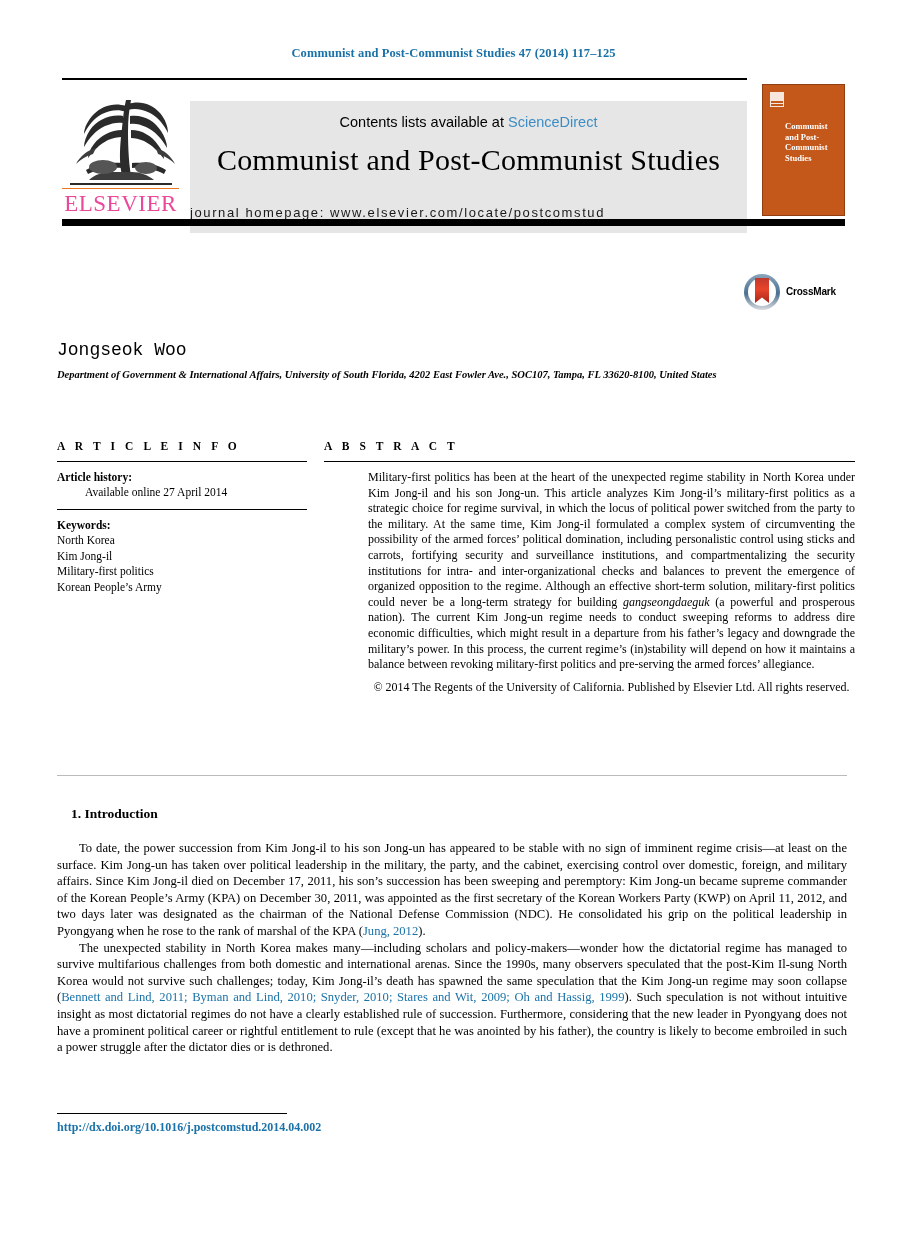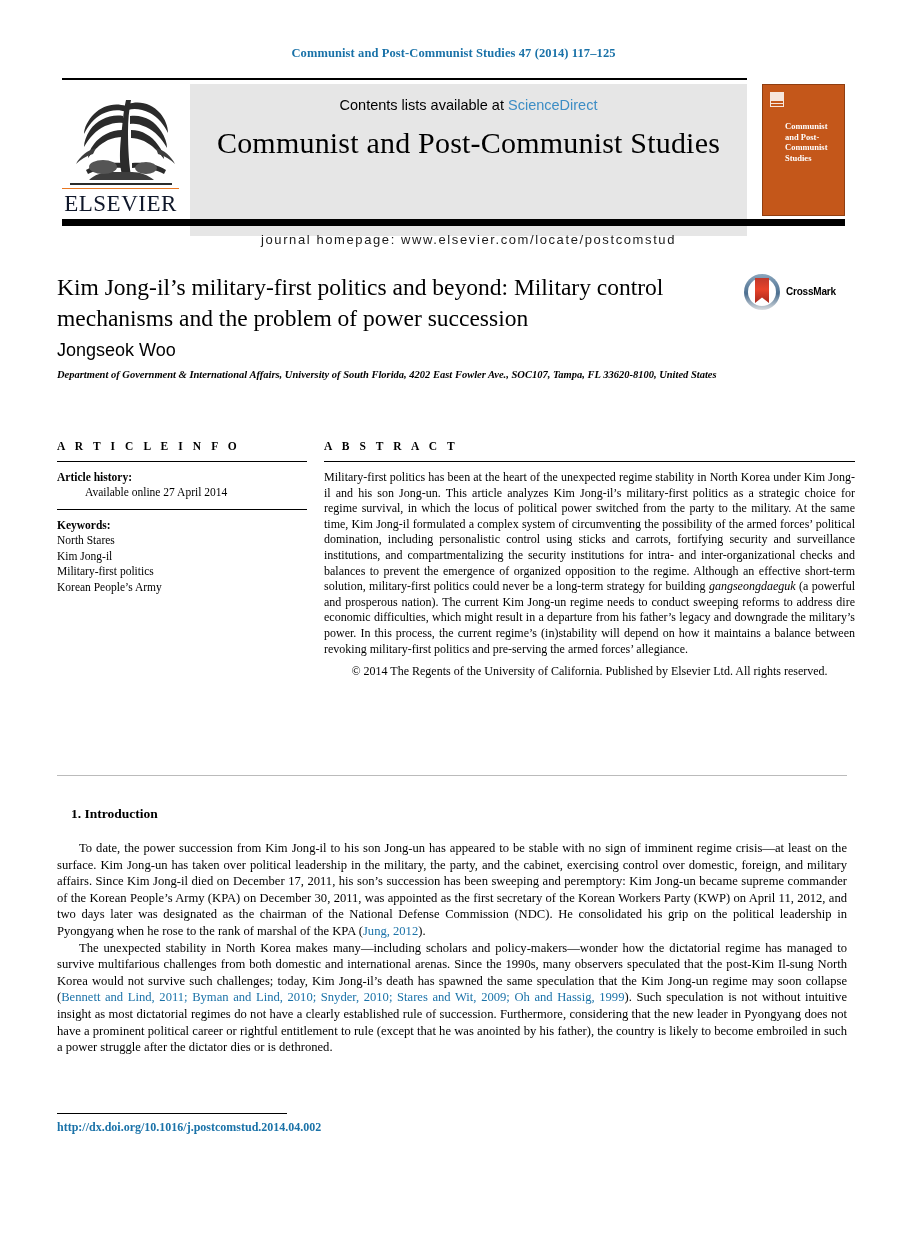--- a/index.html
+++ b/index.html
@@ -73,31 +73,31 @@
   .tree-svg { display: block; }
   .elsevier-word {
     position: absolute;
     left: 0;
     top: 104px;
     width: 117px;
     text-align: center;
     font-family: "Liberation Serif", serif;
     font-size: 23px;
     letter-spacing: .5px;
-    color: #0f172a;
+    color: #ec4899;
     line-height: 27px;
     border-top: 1.5px solid #e87722;
     padding-top: 1px;
   }
   .banner {
     position: absolute;
     left: 128px;
-    top: 6px;
+    top: 23px;
     width: 557px;
-    height: 152px;
+    height: 132px;
     background: #e6e6e6;
   }
   .contents-line {
     position: absolute;
     left: 0; top: 13px;
     width: 557px;
     text-align: center;
     font-family: "Liberation Sans", sans-serif;
     font-size: 14.5px;
     color: #000;
@@ -112,26 +112,24 @@
     text-align: center;
     font-family: "Liberation Serif", serif;
     font-size: 30px;
     color: #000;
     letter-spacing: .2px;
   }
   .homepage-line {
     position: absolute;
     left: 0; top: 104px;
     width: 557px;
-    text-align: center;
     font-family: "Liberation Sans", sans-serif;
     font-size: 13px;
     letter-spacing: 1.6px;
     color: #1a1a1a;
-    margin-top: 44px;
   }
   .cover-thumb {
     position: absolute;
     left: 700px;
     top: 6px;
     width: 83px;
     height: 132px;
     background: #c4571a;
     border: 1px solid #8f3e11;
     box-sizing: border-box;
@@ -193,21 +191,21 @@
     font-family: "Liberation Sans", sans-serif;
     font-size: 10px;
     font-weight: bold;
     color: #000;
     letter-spacing: -.2px;
   }
   .author {
     position: absolute;
     left: 57px;
     top: 340px;
-    font-family: Liberation Sans, sans-serif;
+    font-family: Liberation Mono, monospace;
     font-size: 18px;
     color: #000;
   }
   .affiliation {
     position: absolute;
     left: 57px;
     top: 368px;
     width: 700px;
     font-family: "Liberation Serif", serif;
     font-style: italic;
@@ -265,20 +263,21 @@
     font-family: "Liberation Serif", serif;
     font-size: 11.5px;
     line-height: 15.5px;
   }
   .abstract-body {
     font-family: "Liberation Serif", serif;
     font-size: 12px;
     line-height: 15.6px;
     text-align: justify;
     color: #000;
+    margin-left: 44px;
   }
   .abstract-body .it { font-style: italic; }
   .copyright {
     font-family: "Liberation Serif", serif;
     font-size: 12px;
     line-height: 15.6px;
     text-align: center;
     margin-top: 7px;
     text-indent: 0;
   }
@@ -394,21 +393,20 @@
     </div>
 
     <div class="cover-thumb">
       <div class="cover-mark"></div>
       <div class="cover-title">Communist and Post-Communist Studies</div>
     </div>
 
     <div class="rule-bottom"></div>
   </div>
 
-  <div class="article-title">Kim Jong-il’s military-first politics and beyond: Military control mechanisms and the problem of power succession</div>
 
   <div class="crossmark">
     <svg class="crossmark-logo" viewBox="0 0 40 40" xmlns="http://www.w3.org/2000/svg">
       <defs>
         <linearGradient id="ringg" x1="0" y1="0" x2="0" y2="1">
           <stop offset="0%" stop-color="#8aa6bd"></stop>
           <stop offset="55%" stop-color="#4c6f90"></stop>
           <stop offset="100%" stop-color="#d9dde0"></stop>
         </linearGradient>
         <linearGradient id="markg" x1="0" y1="0" x2="0" y2="1">
@@ -431,21 +429,21 @@
     <div class="sec-head">A R T I C L E   I N F O</div>
     <div class="hr-thin"></div>
     <div class="info-block">
       <div class="info-label">Article history:</div>
       <div class="info-text">Available online 27 April 2014</div>
     </div>
     <div class="hr-thin"></div>
     <div class="info-block">
       <div class="info-label">Keywords:</div>
       <ul class="kw-list">
-        <li>North Stares</li>
+        <li>North Korea</li>
         <li>Kim Jong-il</li>
         <li>Military-first politics</li>
         <li>Korean People’s Army</li>
       </ul>
     </div>
   </div>
 
   <div class="col-abstract">
     <div class="sec-head">A B S T R A C T</div>
     <div class="hr-thin"></div>

